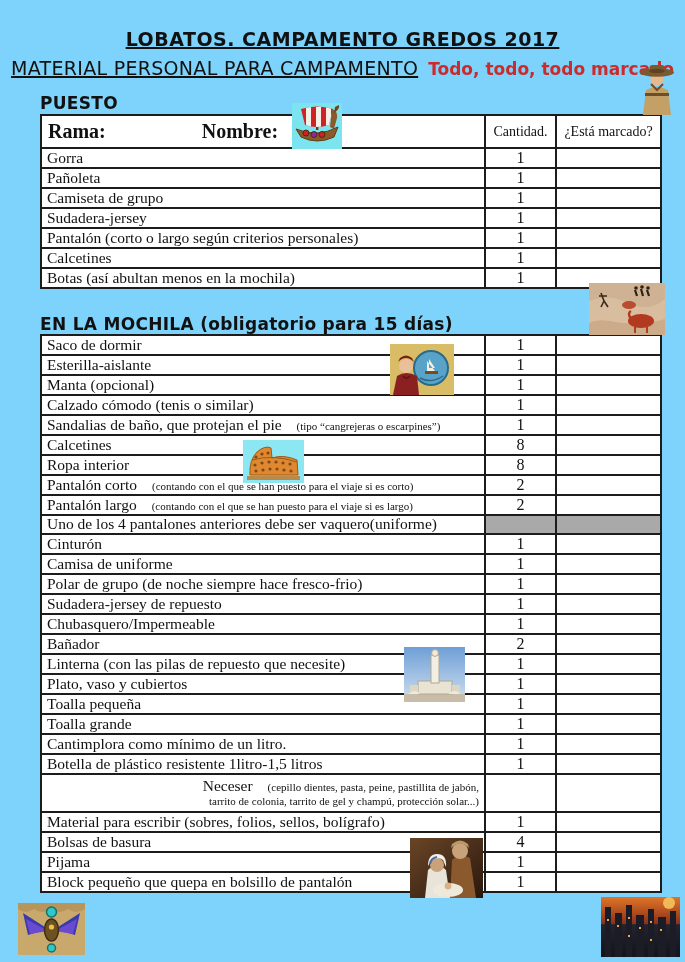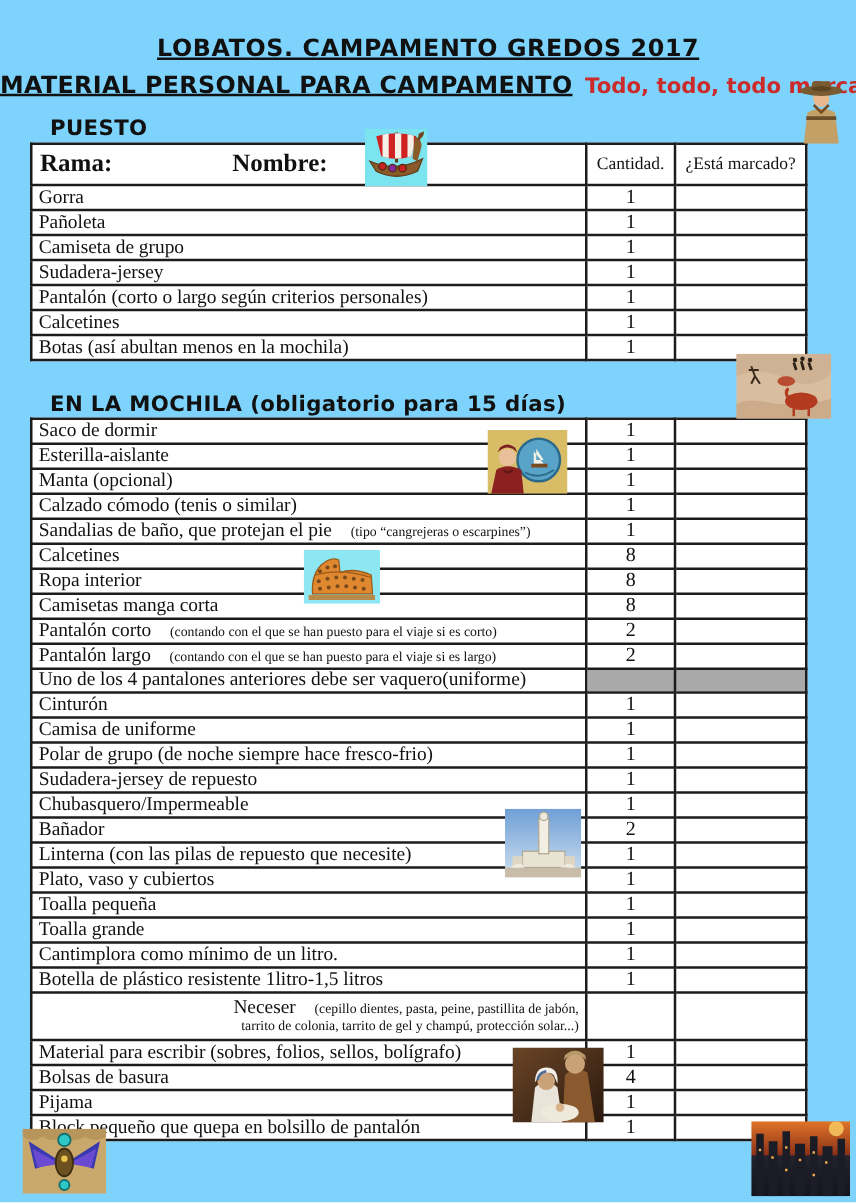--- a/index.html
+++ b/index.html
@@ -10,35 +10,35 @@
     margin:0 auto;
   }
   
   .title-block { position:absolute; top:28px; left:0; width:685px; text-align:center; }
   .title {
     font-family:"DejaVu Sans", sans-serif; font-weight:bold; font-size:19px;
     text-decoration:underline; text-decoration-thickness:2px; letter-spacing:.5px;
   }
   .subtitle-line { margin-top:7px; white-space:nowrap; }
   .subtitle {
-    font-family:"DejaVu Sans", sans-serif; font-weight:bold; font-size:19px;
+    font-family:"DejaVu Sans", sans-serif; font-weight:normal; font-size:19px;
     text-decoration:underline; text-decoration-thickness:2px; letter-spacing:.3px;
   }
   .subtitle-note {
     font-family:"DejaVu Sans", sans-serif; font-weight:bold; font-size:17px;
     color:var(--accent-red,#cc2b2b); margin-left:10px;
   }
   .section-heading {
     position:absolute; font-family:"DejaVu Sans", sans-serif; font-weight:bold;
     font-size:17px; letter-spacing:.3px;
   }
   .h1pos { left:40px; top:93px; }
   .h2pos { left:40px; top:314px; }
   
-  table { position:absolute; left:24px; border-collapse:collapse; table-layout:fixed; width:620px; background:#fff; }
+  table { position:absolute; left:40px; border-collapse:collapse; table-layout:fixed; width:620px; background:#fff; }
   .t1 { top:114px; }
   .t2 { top:334px; }
   td, th { border:2px solid #1c1c1c; vertical-align:middle; overflow:hidden; }
   .c-item { width:444px; padding:0 5px; font-size:15.5px; line-height:1.08; text-align:left; }
   .c-qty  { width:71px;  text-align:center; font-size:16px; }
   .c-mark { width:105px; }
   .t1 tbody td { height:18px; }
   .t2 tbody td { height:19px; }
   tr.tall td { height:38px;text-align:right; }
   .th-main { height:33px; padding:0 6px; text-align:left; }
@@ -197,27 +197,20 @@
         </tr>
         <tr>
           <td class="c-item">
             <div class="line"><span class="item-main">Ropa interior</span></div>
           </td>
           <td class="c-qty">8</td>
           <td class="c-mark"></td>
         </tr>
         <tr>
           <td class="c-item">
-            <div class="line"><span class="item-main">Camisetas manga corta</span></div>
-          </td>
-          <td class="c-qty">8</td>
-          <td class="c-mark"></td>
-        </tr>
-        <tr>
-          <td class="c-item">
             <div class="line"><span class="item-main">Pantalón corto</span><span class="item-note">(contando con el que se han puesto para el viaje si es corto)</span></div>
           </td>
           <td class="c-qty">2</td>
           <td class="c-mark"></td>
         </tr>
         <tr>
           <td class="c-item">
             <div class="line"><span class="item-main">Pantalón largo</span><span class="item-note">(contando con el que se han puesto para el viaje si es largo)</span></div>
           </td>
           <td class="c-qty">2</td>

